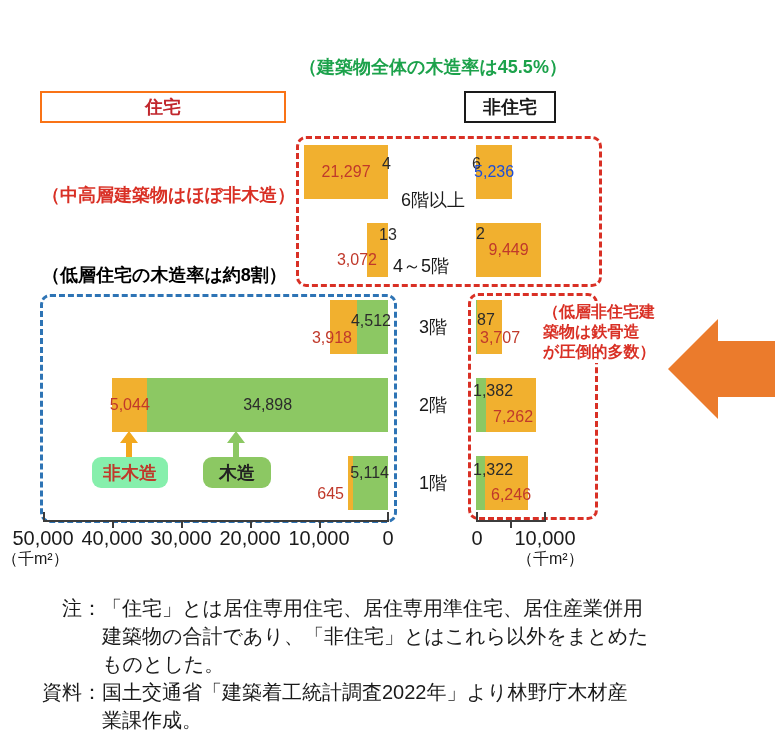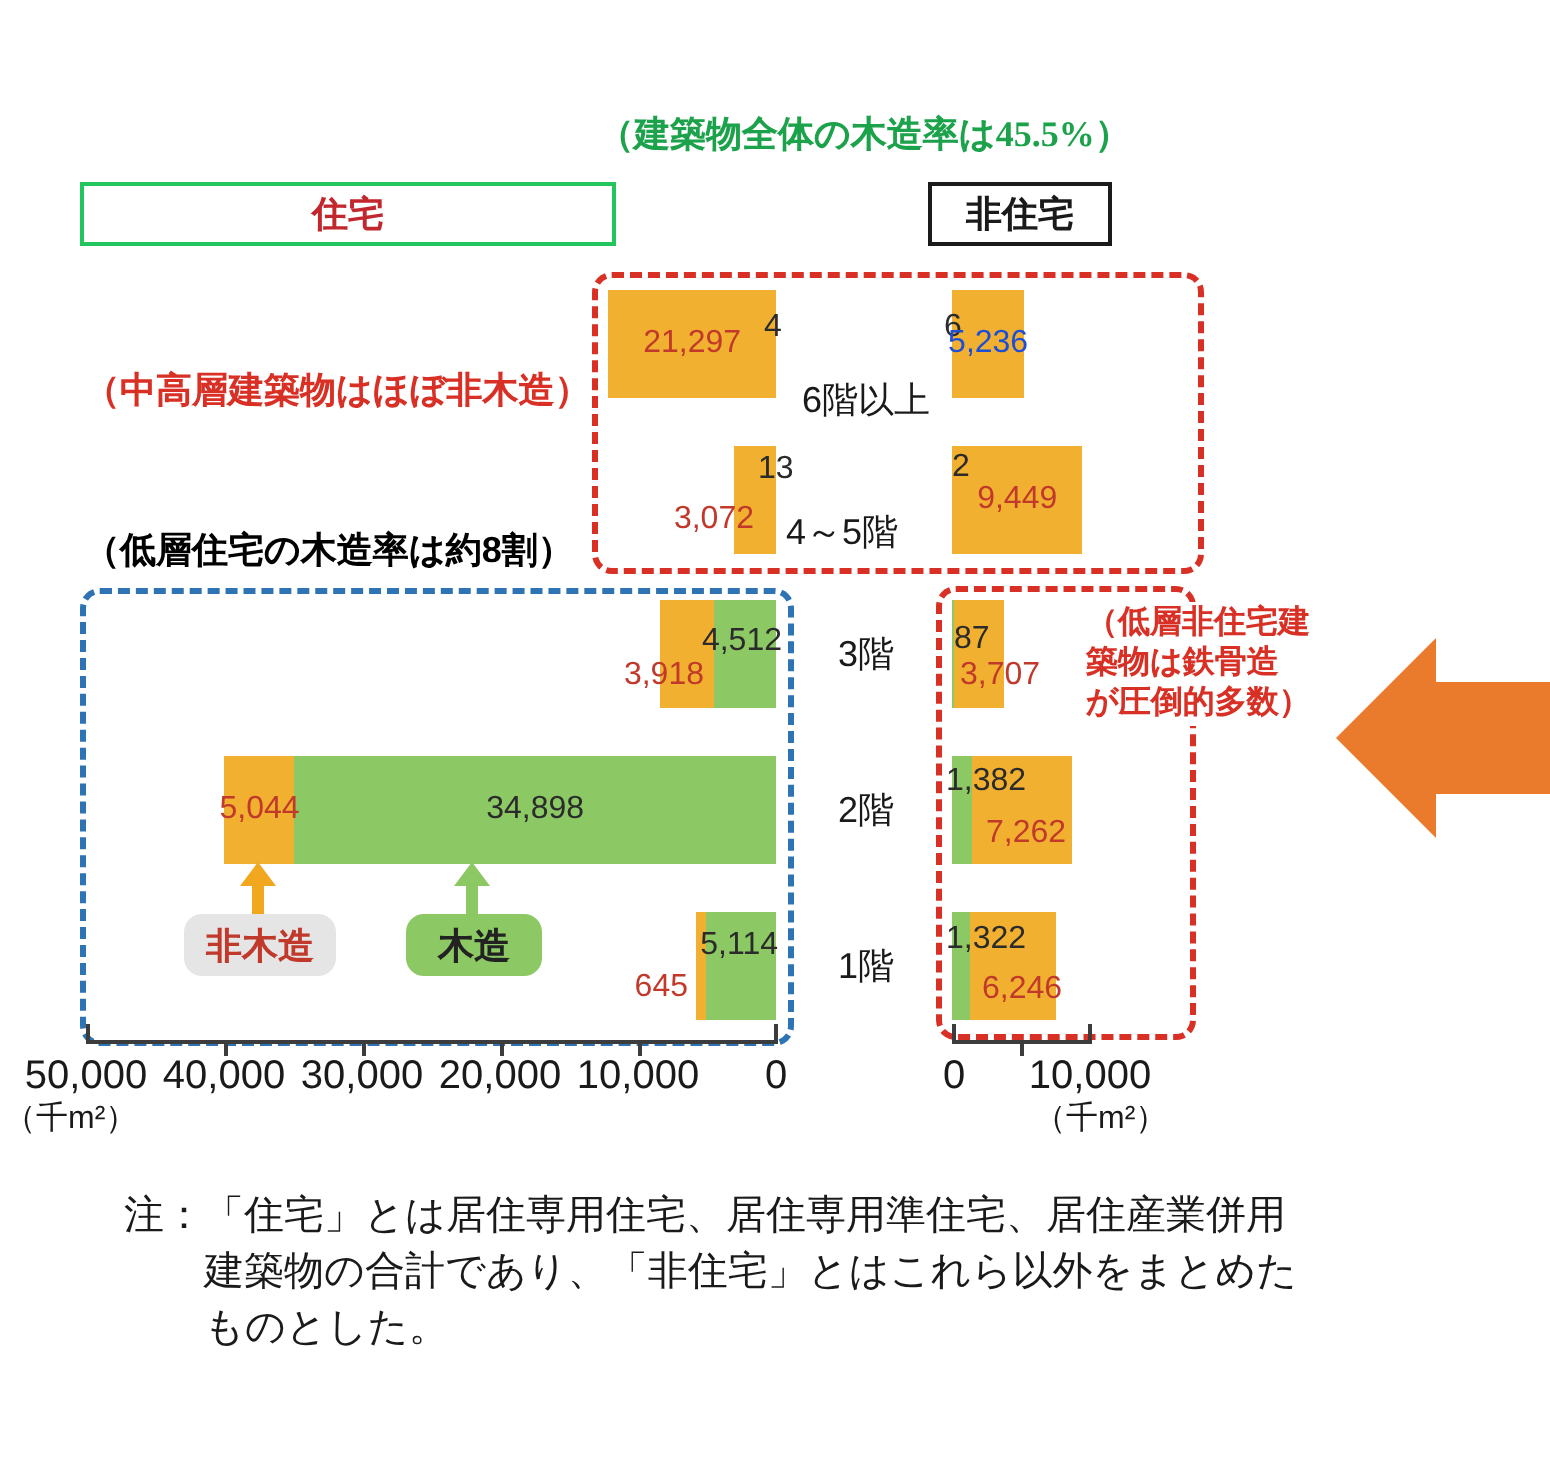--- a/index.html
+++ b/index.html
@@ -1,20 +1,20 @@
 <!DOCTYPE html>
 <html><head>
 <meta charset="utf-8">
 <style>
   html,body{margin:0;padding:0;background:#fff;}
   #stage{position:relative;width:775px;height:740px;background:#fff;overflow:hidden;
          font-family:"Liberation Sans","DejaVu Sans",sans-serif;}
   .abs{position:absolute;}
   .title{position:absolute;left:62px;top:14px;font-size:26px;font-weight:bold;color:#111;letter-spacing:1px;white-space:nowrap;}
-  .wood-rate{position:absolute;left:299px;top:55px;font-size:18px;font-weight:bold;white-space:nowrap;font-family:Liberation Serif, serif;}
+  .wood-rate{position:absolute;left:299px;top:55px;font-size:18px;font-weight:bold;white-space:nowrap;}
   .hdr{position:absolute;display:flex;align-items:center;justify-content:center;
        font-weight:bold;font-size:18px;background:#fff;box-sizing:border-box;}
   .dash-box{position:absolute;border-radius:10px;box-sizing:border-box;}
   .ann{position:absolute;font-weight:bold;font-size:18px;white-space:pre-line;line-height:20px;}
   .ann-right{font-size:16px;background:#fff;padding:1px 2px;z-index:5;}
   .floor{position:absolute;font-size:18px;color:#1a1a1a;transform:translate(-50%,-50%);white-space:nowrap;}
   .bar{position:absolute;}
   .lbl{position:absolute;font-size:16px;line-height:20px;white-space:nowrap;z-index:3;}
   .lbl.r{transform:translateX(-100%);}
   .lbl.c{transform:translateX(-50%);}
@@ -29,21 +29,21 @@
   .note-text{white-space:pre-line;}
 </style>
 </head>
 <body>
 
 <div id="stage">
 
 
   <div class="wood-rate" style="color: rgb(28, 162, 75);">（建築物全体の木造率は45.5%）</div>
 
-  <div class="hdr" style="left:40px;top:91px;width:268px;height:32px;border:2px solid #22c55e;color:#C1272D;">住宅</div>
+  <div class="hdr" style="left:40px;top:91px;width:246px;height:32px;border:2px solid #f97316;color:#C1272D;">住宅</div>
 
   <div class="hdr" style="left:464px;top:91px;width:92px;height:32px;border:2px solid #1a1a1a;color:#1a1a1a;">非住宅</div>
 
   <div class="dash-box" style="left:296px;top:136px;width:306px;height:151px;border:3px dashed #D93025;"></div>
 
   <div class="dash-box" style="left:40px;top:294px;width:357px;height:229px;border:3px dashed #2E74B5;"></div>
 
   <div class="dash-box" style="left:468px;top:293px;width:130px;height:227px;border:3px dashed #D93025;"></div>
 
   <div class="ann" style="left:42px;top:185px;color:#D93025;">（中高層建築物はほぼ非木造）</div>
@@ -91,21 +91,21 @@
       <div class="bar" style="left: 352.713px; top: 456px; width: 35.2866px; height: 54px; background: rgb(140, 200, 99);"></div>
       <div class="lbl r" style="left: 344px; top: 484px; color: rgb(192, 57, 43);">645</div>
       <div class="lbl r" style="left: 389px; top: 463px; color: rgb(43, 43, 43);">5,114</div>
       <div class="bar" style="left: 476px; top: 456px; width: 9.1218px; height: 54px; background: rgb(140, 200, 99);"></div>
       <div class="bar" style="left: 485.122px; top: 456px; width: 43.0974px; height: 54px; background: rgb(241, 176, 47);"></div>
       <div class="lbl" style="left: 473px; top: 460px; color: rgb(43, 43, 43);">1,322</div>
       <div class="lbl" style="left: 491px; top: 485px; color: rgb(192, 57, 43);">6,246</div>
       <div class="floor" style="left: 433px; top: 483px;">1階</div>
     </div>
 
-  <div class="legend" style="left:92px;top:457px;width:76px;height:31px;background:#e5e5e5;color:#C0392B;">非木造</div>
+  <div class="legend" style="left:92px;top:457px;width:76px;height:31px;background:#86efac;color:#C0392B;">非木造</div>
   <div class="legend" style="left:203px;top:457px;width:68px;height:31px;background:#8CC863;color:#222;">木造</div>
 
   <svg class="abs" style="left:120px;top:431px;" width="18" height="26" viewBox="0 0 18 26">
     <polygon points="9,0 18,12 12,12 12,26 6,26 6,12 0,12" fill="#F2A81E"></polygon>
   </svg>
   <svg class="abs" style="left:227px;top:431px;" width="18" height="26" viewBox="0 0 18 26">
     <polygon points="9,0 18,12 12,12 12,26 6,26 6,12 0,12" fill="#8CC863"></polygon>
   </svg>
 
   <svg class="abs" style="left:668px;top:319px;" width="107" height="100" viewBox="0 0 107 100">
@@ -138,15 +138,20 @@
   <div class="unit" style="left:2px;">（千m²）</div>
   <div class="unit" style="left:517px;">（千m²）</div>
 
   <div class="notes">
     <div class="note-row">
       <div class="note-label">注：</div>
       <div class="note-text">「住宅」とは居住専用住宅、居住専用準住宅、居住産業併用
 建築物の合計であり、「非住宅」とはこれら以外をまとめた
 ものとした。</div>
     </div>
+    <div class="note-row">
+      <div class="note-label">資料：</div>
+      <div class="note-text">国土交通省「建築着工統計調査2022年」より林野庁木材産
+業課作成。</div>
+    </div>
   </div>
 
 </div>
 
 </body></html>

